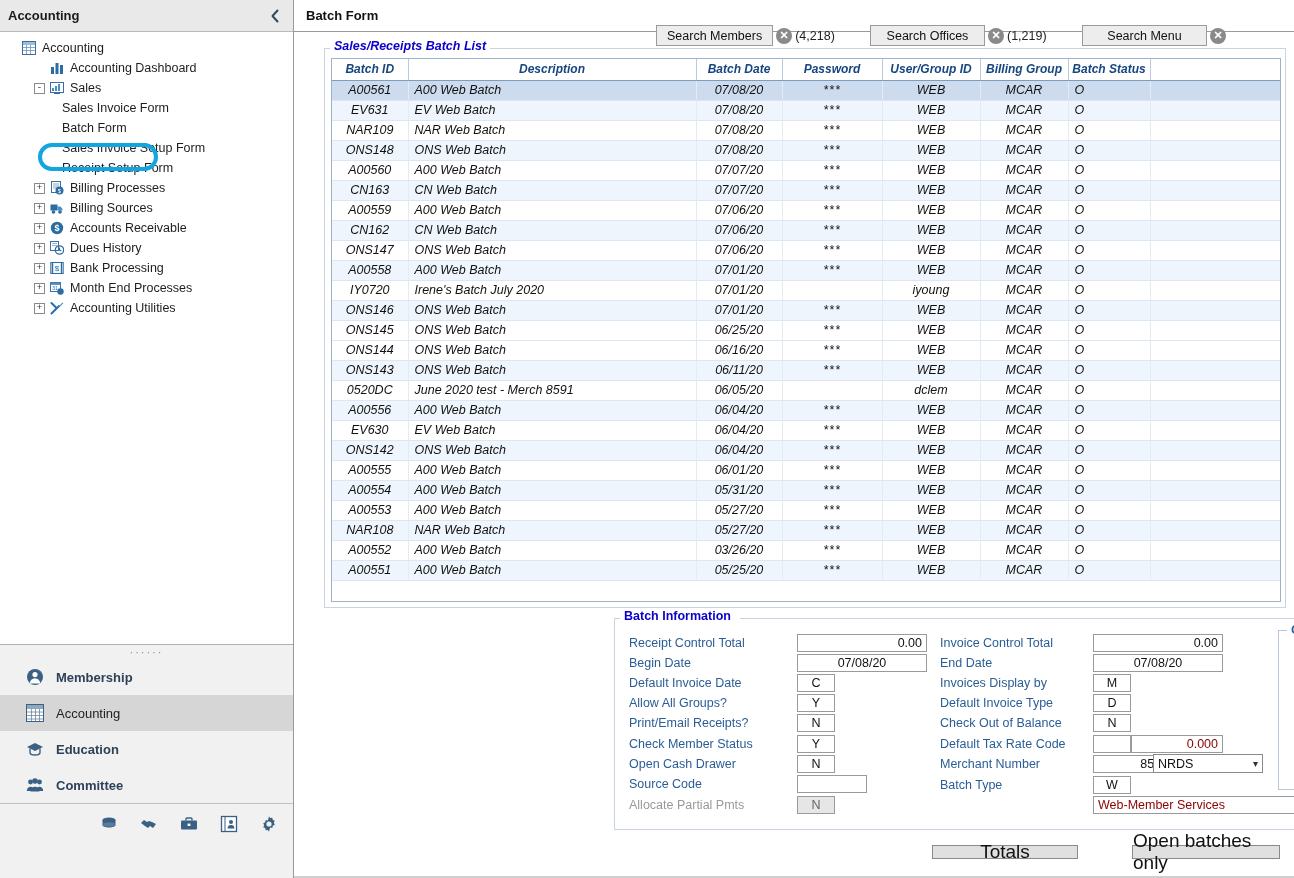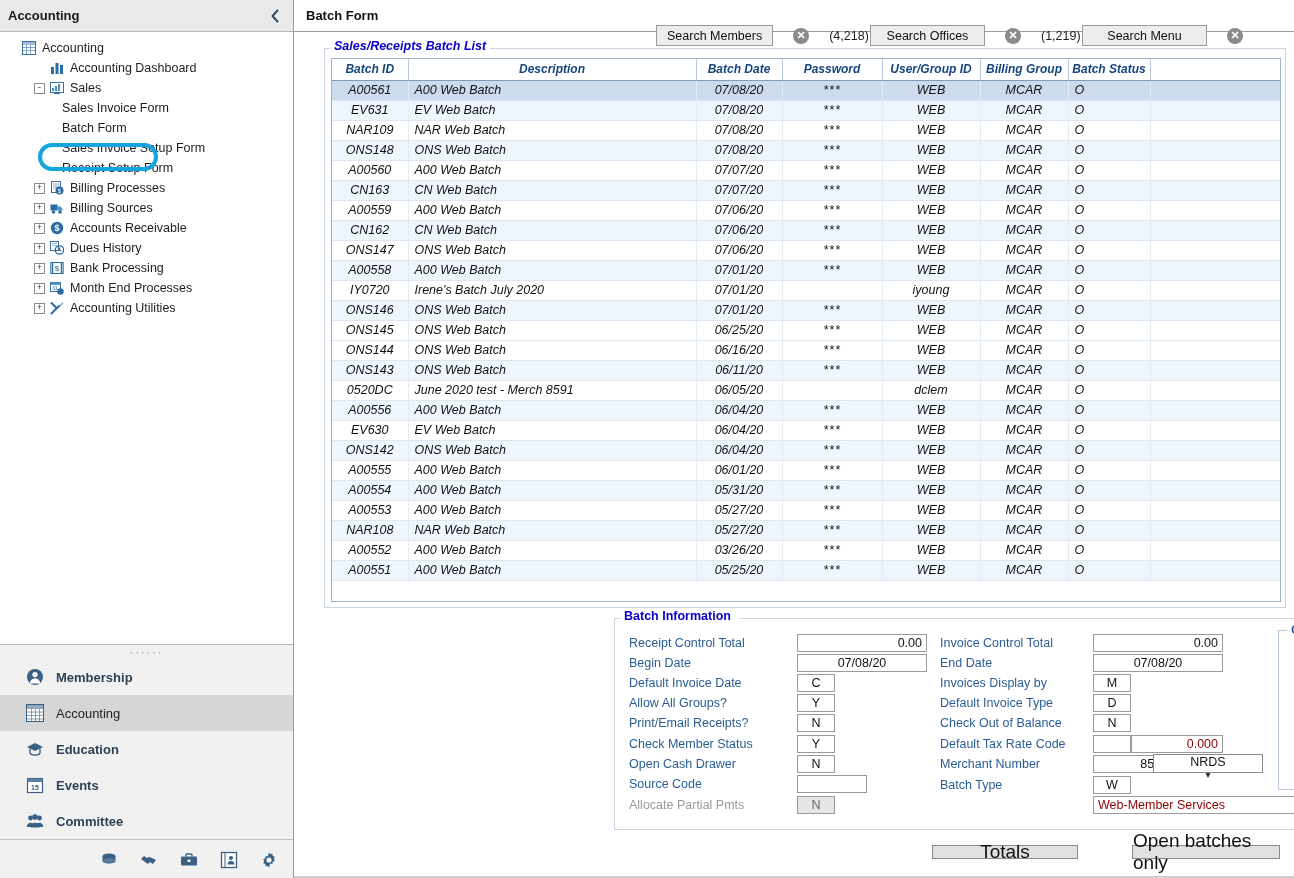--- a/index.html
+++ b/index.html
@@ -98,21 +98,21 @@
     background:#ffffff;
   }
   #topbar {
     position:relative;
     height:32px; border-bottom:1px solid #9a9a9a;
     background:#ffffff;
     display:flex; align-items:center;
     padding:0 10px 0 12px;
   }
   #topbar .form-title { font-weight:bold; font-size:13px; color:#111; }
-  .searchgroup { display:flex; align-items:center; gap:20px;margin-top:40px; }
+  .searchgroup { display:flex; align-items:center; gap:3px;margin-top:40px; }
   .searchbtn {
     height:21px; min-width:115px; padding:0 10px;
     background:#ededed; border:1px solid #9a9a9a;
     font-size:12.5px; color:#111; cursor:pointer;
     display:inline-flex; align-items:center; justify-content:center;
     font-family:"Liberation Sans", sans-serif;
   }
   .xbtn {
     width:16px; height:16px; border-radius:50%;
     background:#8a8a8a; color:#fff;
@@ -191,21 +191,21 @@
     font-size:12.5px; color:#111; display:flex; align-items:center;
     padding:0 4px; font-family:"Liberation Sans", sans-serif;
   }
   .inp.num { justify-content:flex-end; }
   .inp.ctr { justify-content:center; }
   .inp.red { color:#8b0000; }
   .inp.dis { background:#e6e6e6; color:#666; justify-content:center; }
   .sel {
     position:absolute; height:19px; border:1px solid #8a8a8a; background:#fff;
     font-size:12.5px; color:#111; display:flex; align-items:center;
-    padding:0 4px; justify-content:space-between;flex-direction:column;
+    padding:8px 4px; justify-content:space-between;
   }
   .sel .arrow { color:#333; font-size:10px; }
 
   
   #ccbox {
     position:absolute; left:663px; top:12px; width:165px; height:160px;
     border:1px solid #b9c8d8;
   }
   #ccbox .legend {
     position:absolute; left:8px; top:-8px; background:#fff; padding:0 4px;
@@ -406,30 +406,20 @@
     <div class="modrow">
       <span class="modicon">
         <svg width="18" height="18" viewBox="0 0 18 18">
             <path d="M9 3 L17 7 L9 11 L1 7z" fill="#3a6184"></path>
             <path d="M4 8.5v4c0 1.4 2.3 2.5 5 2.5s5-1.1 5-2.5v-4" fill="none" stroke="#3a6184" stroke-width="1.4"></path>
           </svg>
       </span>
       <span>Education</span>
     </div>
 
-    <div class="modrow">
-      <span class="modicon">
-        <svg width="18" height="18" viewBox="0 0 18 18">
-            <rect x="1.5" y="2.5" width="15" height="14" fill="#fff" stroke="#3a6184" stroke-width="1.2"></rect>
-            <rect x="1.5" y="2.5" width="15" height="3.5" fill="#5b7f9f"></rect>
-            <text x="9" y="13.5" font-size="7" fill="#3a6184" text-anchor="middle" font-family="sans-serif">15</text>
-          </svg>
-      </span>
-      <span>Events</span>
-    </div>
 
     <div class="modrow">
       <span class="modicon">
         <svg width="18" height="18" viewBox="0 0 18 18">
             <circle cx="4.5" cy="6" r="2.4" fill="#3a6184"></circle>
             <circle cx="13.5" cy="6" r="2.4" fill="#3a6184"></circle>
             <circle cx="9" cy="5" r="2.8" fill="#3a6184"></circle>
             <path d="M0.8 15c0-2.6 1.7-4.3 3.7-4.3S8.2 12.4 8.2 15z" fill="#3a6184"></path>
             <path d="M9.8 15c0-2.6 1.7-4.3 3.7-4.3S17.2 12.4 17.2 15z" fill="#3a6184"></path>
             <path d="M4.6 15.6c0-3 1.9-4.9 4.4-4.9s4.4 1.9 4.4 4.9z" fill="#3a6184"></path>

